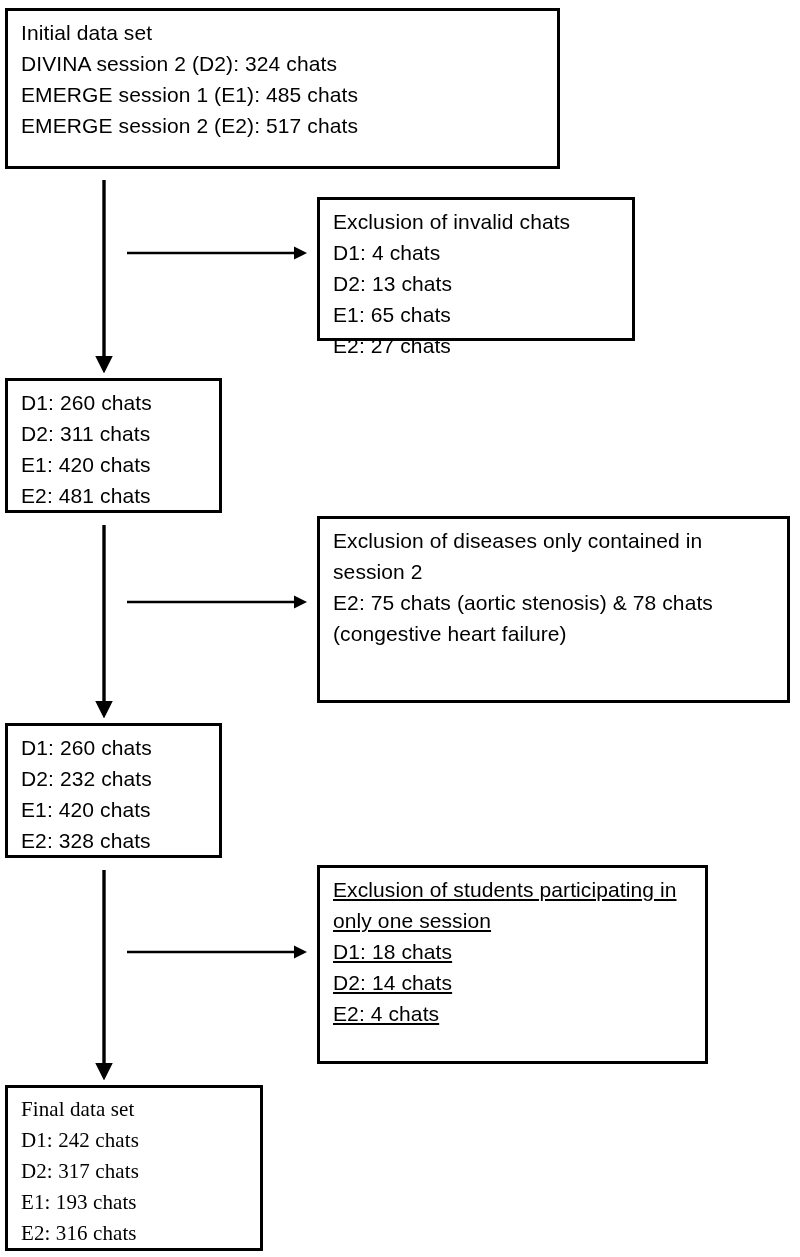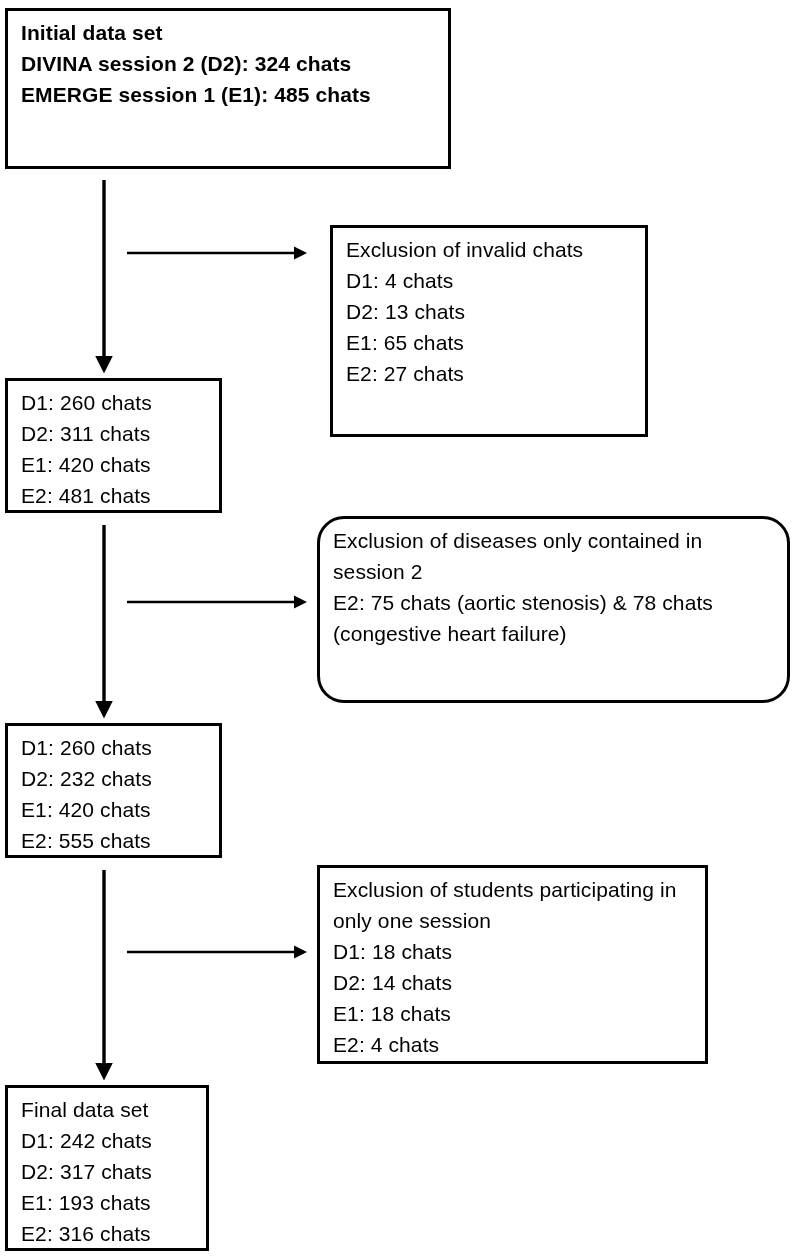--- a/index.html
+++ b/index.html
@@ -37,27 +37,27 @@
   }
   svg.connectors {
     position: absolute;
     left: 0;
     top: 0;
     width: 800px;
     height: 1257px;
     pointer-events: none;
   }
   
-  #box-initial      { left: 5px;   top: 8px;    width: 446px; height: 161px; font-weight: bold; }
+  #box-initial      { left: 5px;   top: 8px;    width: 555px; height: 161px; }
   #box-after-1      { left: 5px;   top: 378px;  width: 217px; height: 135px; }
   #box-after-2      { left: 5px;   top: 723px;  width: 217px; height: 135px; }
-  #box-final        { left: 5px;   top: 1085px; width: 204px; height: 166px; }
-  #box-excl-1       { left: 330px; top: 197px;  width: 318px; height: 212px; margin-top: 28px; }
-  #box-excl-2       { left: 317px; top: 516px;  width: 473px; height: 187px; border-radius: 27px; }
-  #box-excl-3       { left: 317px; top: 865px;  width: 391px; height: 199px; }
+  #box-final        { left: 5px;   top: 1085px; width: 258px; height: 166px; font-family: Liberation Serif, serif; }
+  #box-excl-1       { left: 317px; top: 197px;  width: 318px; height: 144px; }
+  #box-excl-2       { left: 317px; top: 516px;  width: 473px; height: 187px; }
+  #box-excl-3       { left: 317px; top: 865px;  width: 391px; height: 199px; text-decoration: underline; }
 </style>
 </head>
 <body>
 
 <div id="flow">
 
   <svg class="connectors" viewBox="0 0 800 1257" xmlns="http://www.w3.org/2000/svg">
     <defs>
       <marker id="arrowhead" markerWidth="5.2" markerHeight="5.2" refX="3.6" refY="2.6" orient="auto" markerUnits="strokeWidth">
         <path d="M 0 0 L 5.2 2.6 L 0 5.2 z" fill="#000000"></path>
@@ -74,20 +74,21 @@
 
     <line x1="104" y1="870" x2="104" y2="1075" stroke="#000000" stroke-width="3.4" marker-end="url(#arrowhead)"></line>
 
     <line x1="127" y1="952" x2="303" y2="952" stroke="#000000" stroke-width="2.6" marker-end="url(#arrowhead)"></line>
   </svg>
 
   <div class="node" id="box-initial">
     <div class="line">Initial data set</div>
     <div class="line">DIVINA session 2 (D2): 324 chats</div>
     <div class="line">EMERGE session 1 (E1): 485 chats</div>
+    <div class="line">EMERGE session 2 (E2): 517 chats</div>
   </div>
 
   <div class="node" id="box-excl-1">
     <div class="line">Exclusion of invalid chats</div>
     <div class="line">D1: 4 chats</div>
     <div class="line">D2: 13 chats</div>
     <div class="line">E1: 65 chats</div>
     <div class="line">E2: 27 chats</div>
   </div>
 
@@ -100,28 +101,27 @@
 
   <div class="node wrapline" id="box-excl-2">
     <div class="line">Exclusion of diseases only contained in session 2</div>
     <div class="line">E2: 75 chats (aortic stenosis) &amp; 78 chats (congestive heart failure)</div>
   </div>
 
   <div class="node" id="box-after-2">
     <div class="line">D1: 260 chats</div>
     <div class="line">D2: 232 chats</div>
     <div class="line">E1: 420 chats</div>
-    <div class="line">E2: 555 chats</div>
+    <div class="line">E2: 328 chats</div>
   </div>
 
   <div class="node wrapline" id="box-excl-3">
     <div class="line">Exclusion of students participating in only one session</div>
     <div class="line">D1: 18 chats</div>
     <div class="line">D2: 14 chats</div>
-    <div class="line">E1: 18 chats</div>
     <div class="line">E2: 4 chats</div>
   </div>
 
   <div class="node" id="box-final">
     <div class="line">Final data set</div>
     <div class="line">D1: 242 chats</div>
     <div class="line">D2: 317 chats</div>
     <div class="line">E1: 193 chats</div>
     <div class="line">E2: 316 chats</div>
   </div>

